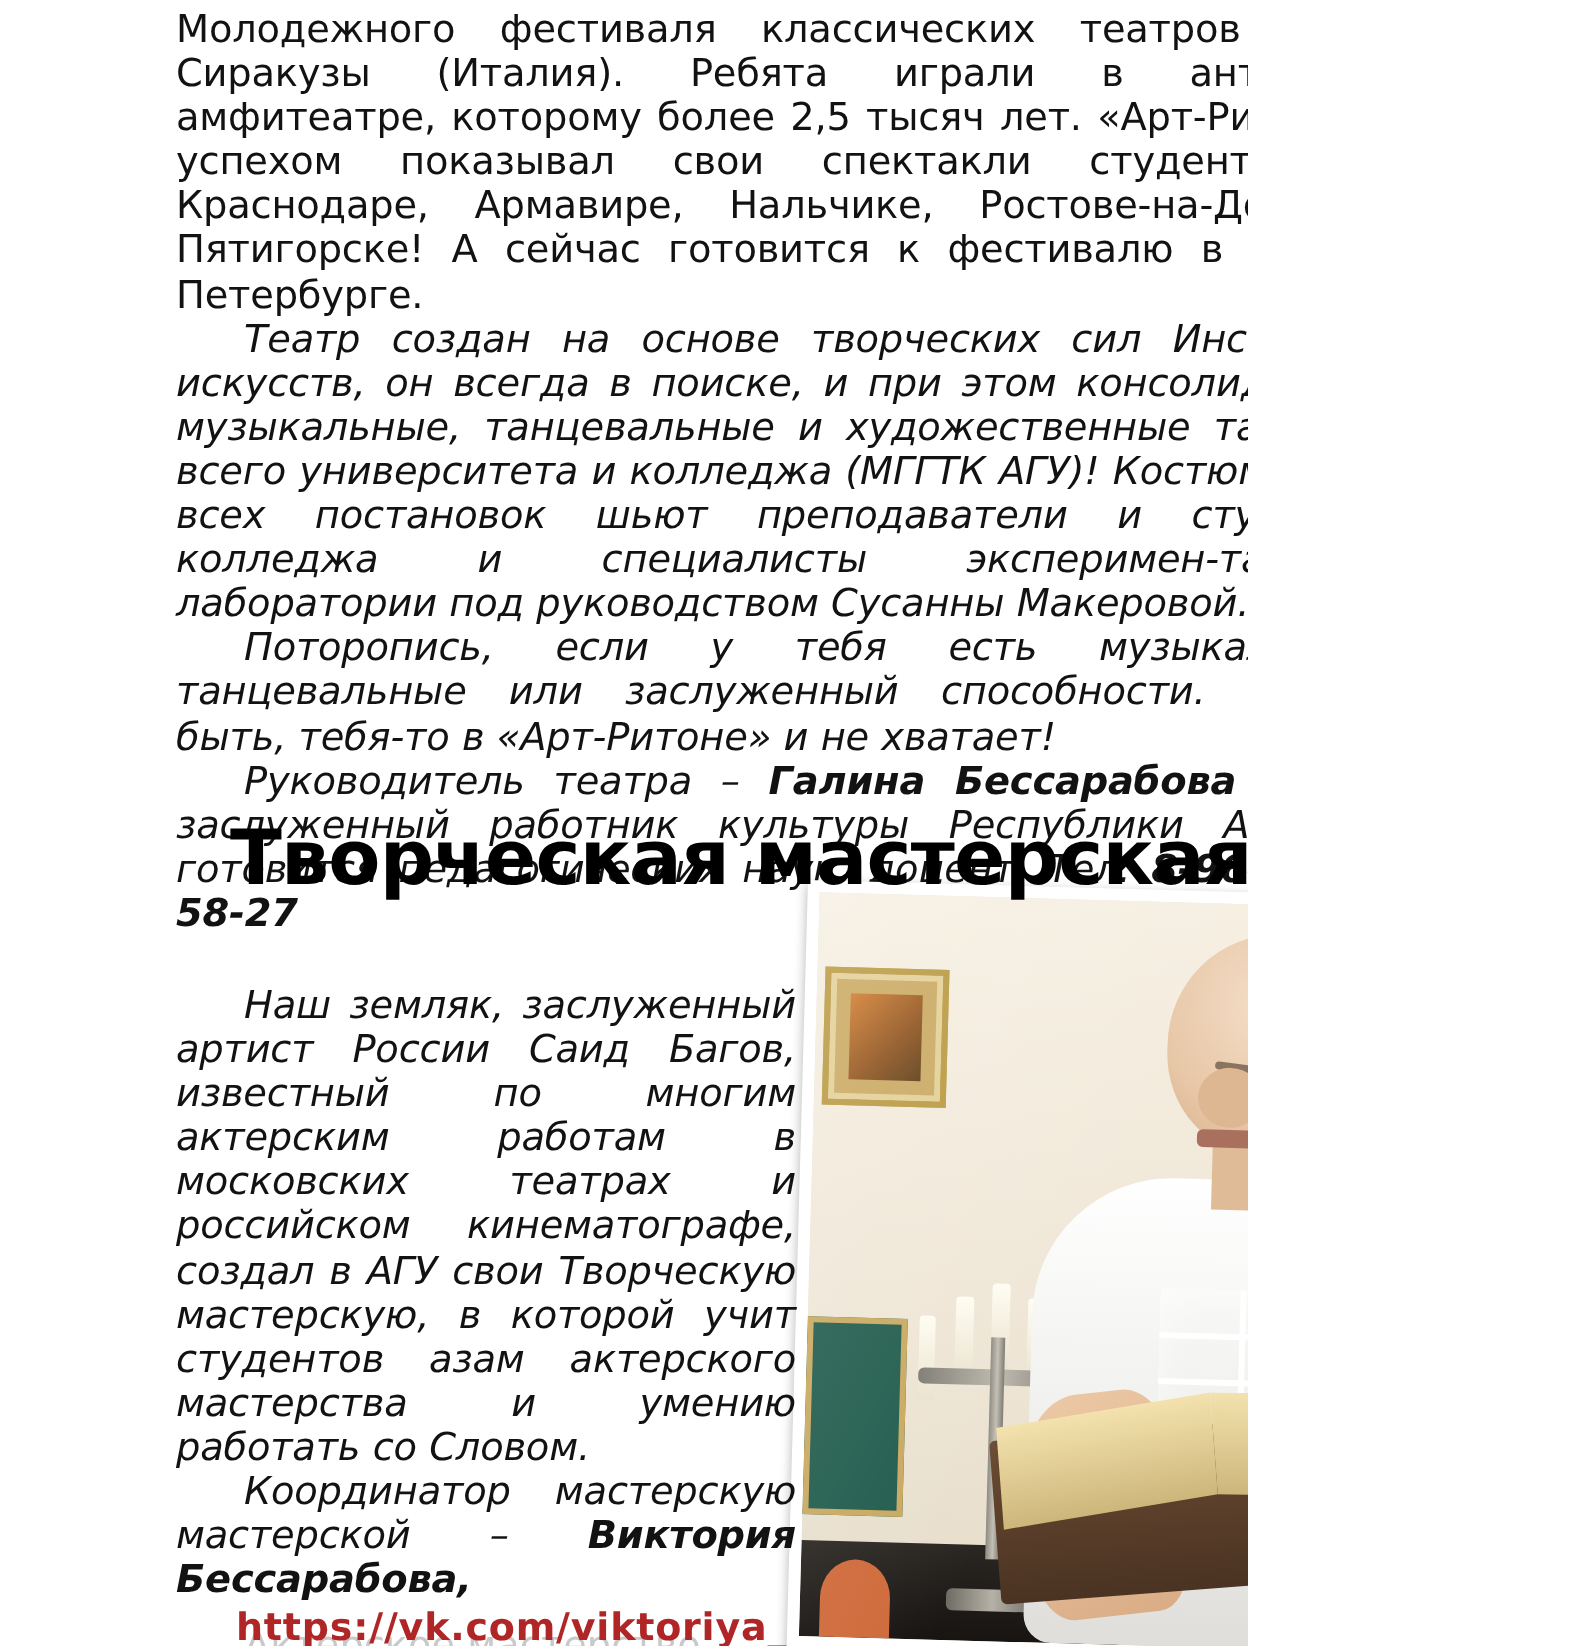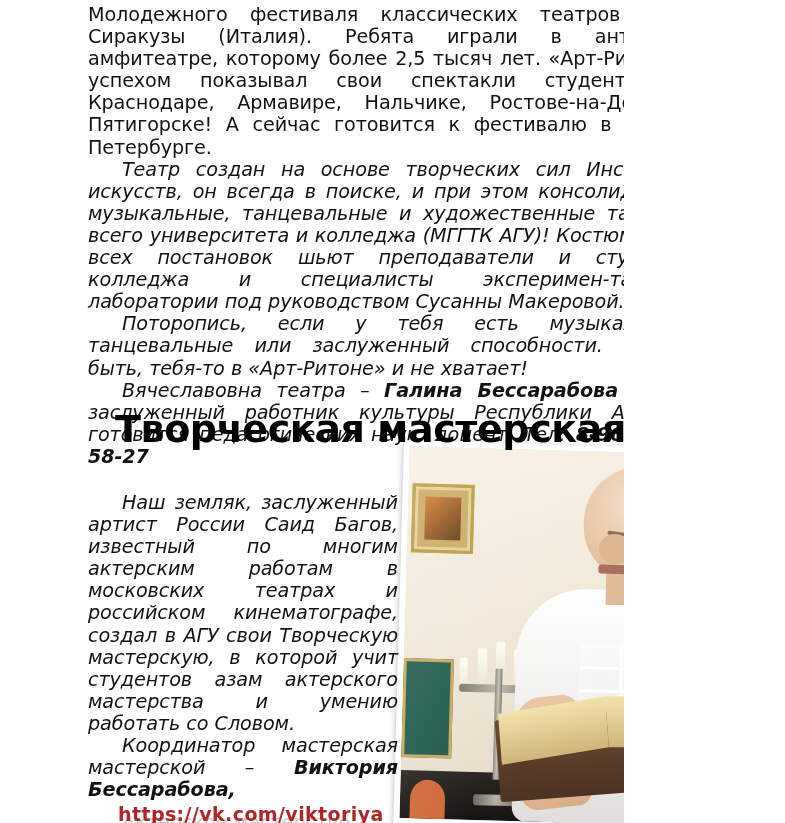--- a/index.html
+++ b/index.html
@@ -296,21 +296,21 @@
 <div id="page">
 
   <div class="article-top">
 
     <p class="para">Молодежного фестиваля классических театров в г. Сиракузы (Италия). Ребята играли  в античном амфитеатре, которому более 2,5 тысяч лет. «Арт-Ритон»  с успехом показывал свои спектакли студентам в Краснодаре, Армавире, Нальчике, Ростове-на-Дону и Пятигорске! А сейчас готовится к фестивалю в Санкт-Петербурге.</p>
 
     <p class="para indent">Театр создан на основе творческих сил Института искусств, он всегда в поиске, и при этом консолидирует музыкальные, танцевальные и художественные таланты всего университета и колледжа (МГГТК АГУ)! Костюмы для всех постановок шьют преподаватели и студенты колледжа и специалисты эксперимен-тальной лаборатории под руководством Сусанны Макеровой.</p>
 
     <p class="para indent">Поторопись, если у тебя есть музыкальные, танцевальные или заслуженный способности. Может быть, тебя-то в «Арт-Ритоне» и не хватает!</p>
 
-    <p class="para indent"><span>Вячеславовна театра – </span><b>Галина Бессарабова Рева,</b><span> заслуженный работник культуры Республики Адыгея, готовится педагогических наук, доцент. Тел. </span><b>8-960-499-58-27</b></p>
+    <p class="para indent"><span>Руководитель театра – </span><b>Галина Бессарабова Рева,</b><span> заслуженный работник культуры Республики Адыгея, готовится педагогических наук, доцент. Тел. </span><b>8-960-499-58-27</b></p>
   </div>
 
   <div class="section-heading">
     <span class="hl">Творческая мастерская</span>
   </div>
 
   <div class="photo-wrap">
     <div class="photo" aria-label="Саид Багов держит открытую книгу у книжного шкафа">
       <div class="ph-wall"></div>
       <div class="ph-frame1"></div>
@@ -356,21 +356,21 @@
         <div class="pages-r"></div>
       </div>
       <div class="ph-glare"></div>
     </div>
   </div>
 
   <div class="col-narrow">
 
     <p class="para indent">Наш земляк, заслуженный артист России Саид Багов, известный по многим актерским работам в московских театрах и российском кинематографе, создал в АГУ свои Творческую мастерскую, в которой учит студентов азам актерского мастерства и умению работать со Словом.</p>
 
-    <p class="para indent"><span>Координатор мастерская мастерской – </span><b>Виктория Бессарабова,</b></p>
+    <p class="para indent"><span>Координатор мастерскую мастерской – </span><b>Виктория Бессарабова,</b></p>
 
     <div class="link-block">
       <span class="link-line1">https://vk.com/viktoriya_</span>
 
     </div>
 
   </div>
 
   <div class="clipped-next">Актерское мастерство</div>
 

